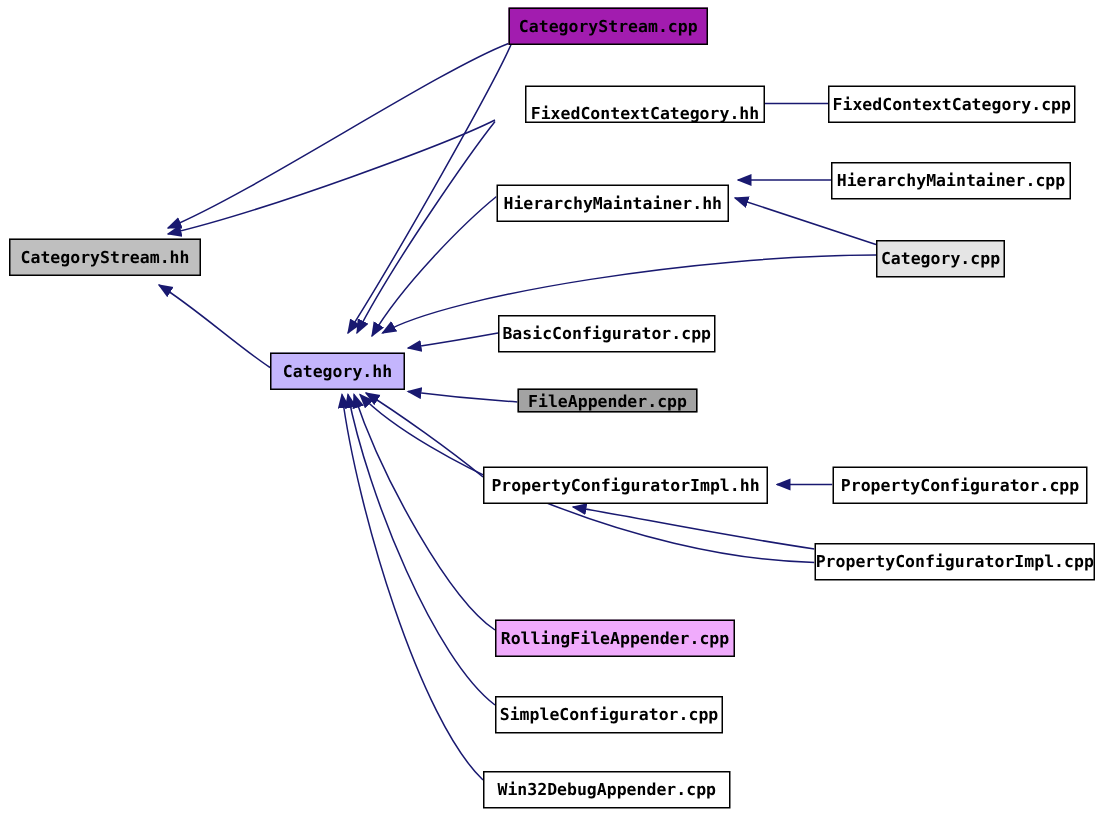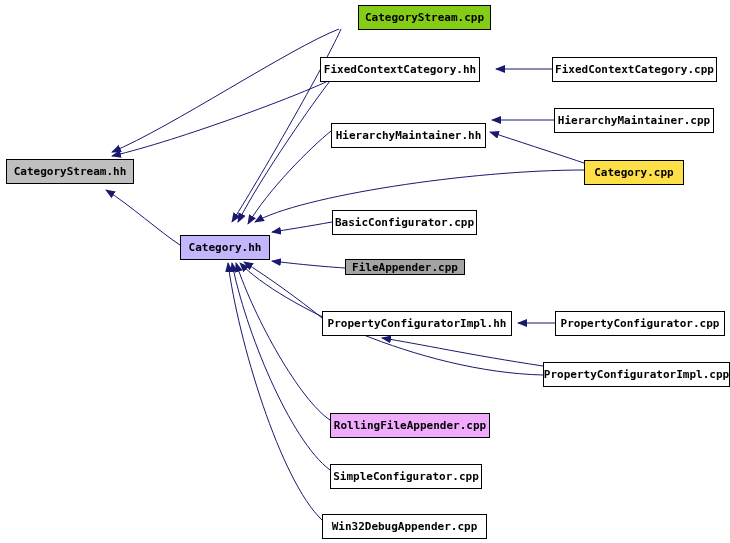--- a/index.html
+++ b/index.html
@@ -75,36 +75,36 @@
         <path d="M554,120 L 492,120" stroke="#191970" fill="none" stroke-width="1" marker-end="url(#ah)"></path>
         <path d="M584,163 C 545,150 505,137 490,132" stroke="#191970" fill="none" stroke-width="1" marker-end="url(#ah)"></path>
         <path d="M555,323 L 518,323" stroke="#191970" fill="none" stroke-width="1" marker-end="url(#ah)"></path>
         <path d="M543,366 C 470,355 420,344 382,338" stroke="#191970" fill="none" stroke-width="1" marker-end="url(#ah)"></path>
       </g>
   </svg>
   <div id="node-layer">
       <div class="node current" style="left: 6px; top: 159px; width: 128px; height: 25px; background: rgb(191, 191, 191); border-color: rgb(0, 0, 0); color: rgb(0, 0, 0);">
         <span>CategoryStream.hh</span>
       </div>
-      <div class="node" style="left: 339px; top: 5px; width: 133px; height: 25px; background: #84cc16; border-color: rgb(0, 0, 0); color: rgb(0, 0, 0); margin-left: 19px;">
+      <div class="node" style="left: 339px; top: 5px; width: 133px; height: 25px; background: #a21caf; border-color: rgb(0, 0, 0); color: rgb(0, 0, 0);">
         <span>CategoryStream.cpp</span>
       </div>
-      <div class="node" style="left: 320px; top: 57px; width: 160px; height: 25px; background: rgb(255, 255, 255); border-color: rgb(0, 0, 0); color: rgb(0, 0, 0);">
+      <div class="node" style="left: 350px; top: 57px; width: 160px; height: 25px; background: rgb(255, 255, 255); border-color: rgb(0, 0, 0); color: rgb(0, 0, 0); align-items: flex-end;">
         <span>FixedContextCategory.hh</span>
       </div>
       <div class="node" style="left: 552px; top: 57px; width: 165px; height: 25px; background: rgb(255, 255, 255); border-color: rgb(0, 0, 0); color: rgb(0, 0, 0);">
         <span>FixedContextCategory.cpp</span>
       </div>
       <div class="node" style="left: 331px; top: 108px; width: 155px; height: 25px; background: rgb(255, 255, 255); border-color: rgb(0, 0, 0); color: rgb(0, 0, 0); margin-top: 15px;">
         <span>HierarchyMaintainer.hh</span>
       </div>
       <div class="node" style="left: 554px; top: 108px; width: 160px; height: 25px; background: rgb(255, 255, 255); border-color: rgb(0, 0, 0); color: rgb(0, 0, 0);">
         <span>HierarchyMaintainer.cpp</span>
       </div>
-      <div class="node" style="left: 584px; top: 160px; width: 100px; height: 25px; background: #fde047; border-color: rgb(0, 0, 0); color: rgb(0, 0, 0);">
+      <div class="node" style="left: 584px; top: 160px; width: 86px; height: 25px; background: #e5e5e5; border-color: rgb(0, 0, 0); color: rgb(0, 0, 0);">
         <span>Category.cpp</span>
       </div>
       <div class="node" style="left: 332px; top: 210px; width: 145px; height: 25px; background: rgb(255, 255, 255); border-color: rgb(0, 0, 0); color: rgb(0, 0, 0);">
         <span>BasicConfigurator.cpp</span>
       </div>
       <div class="node current" style="left: 180px; top: 235px; width: 90px; height: 25px; background: #c4b5fd; border-color: rgb(0, 0, 0); color: rgb(0, 0, 0);">
         <span>Category.hh</span>
       </div>
       <div class="node" style="left: 345px; top: 259px; width: 120px; height: 16px; background: #a3a3a3; border-color: rgb(0, 0, 0); color: rgb(0, 0, 0);">
         <span>FileAppender.cpp</span>

